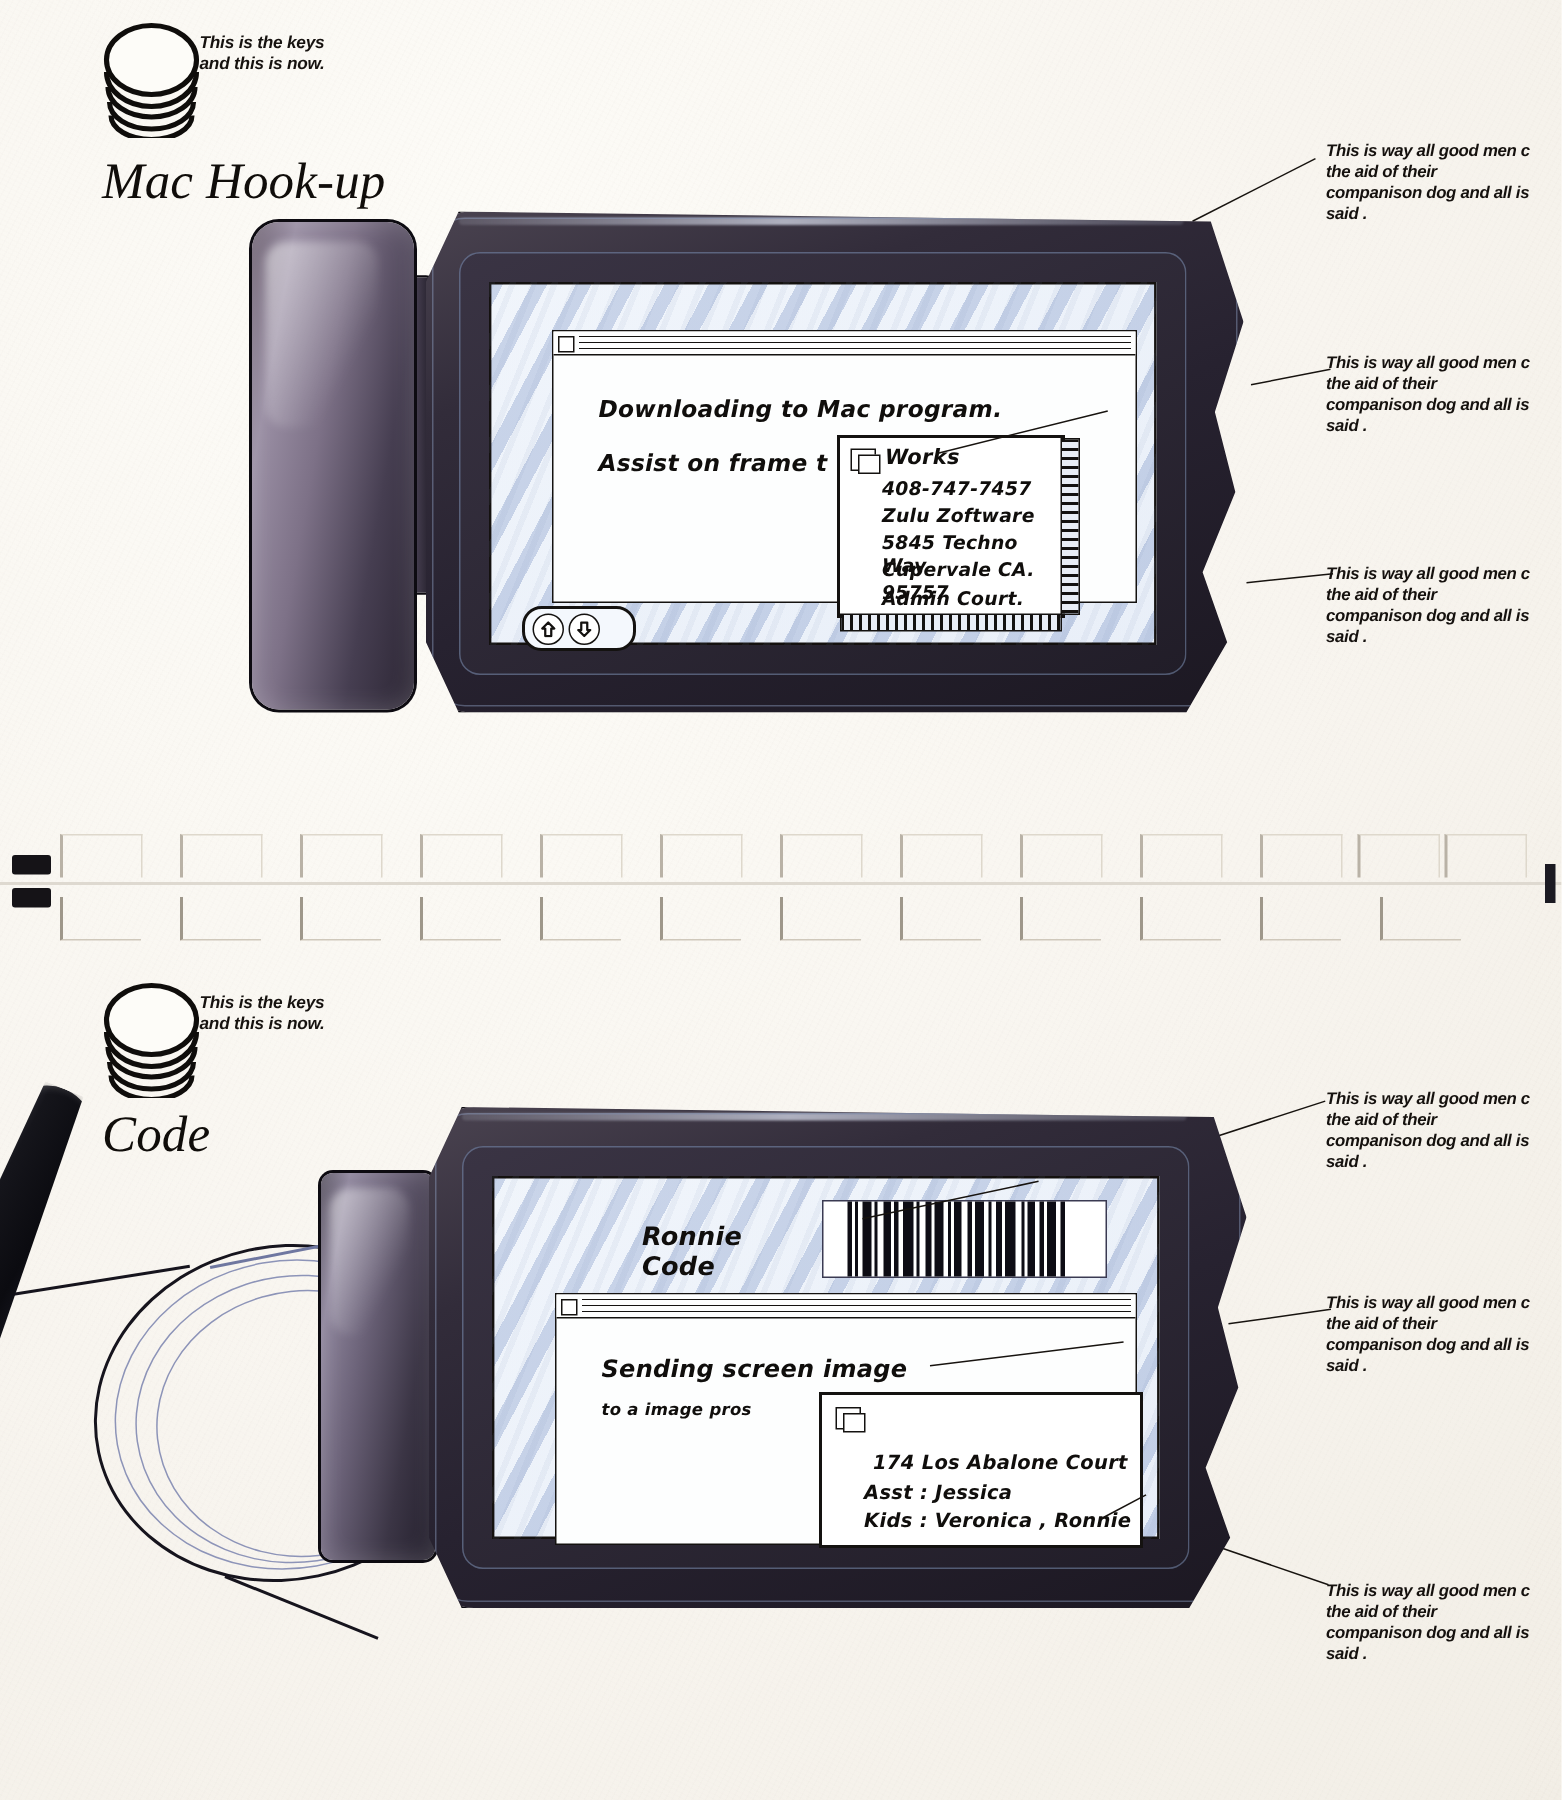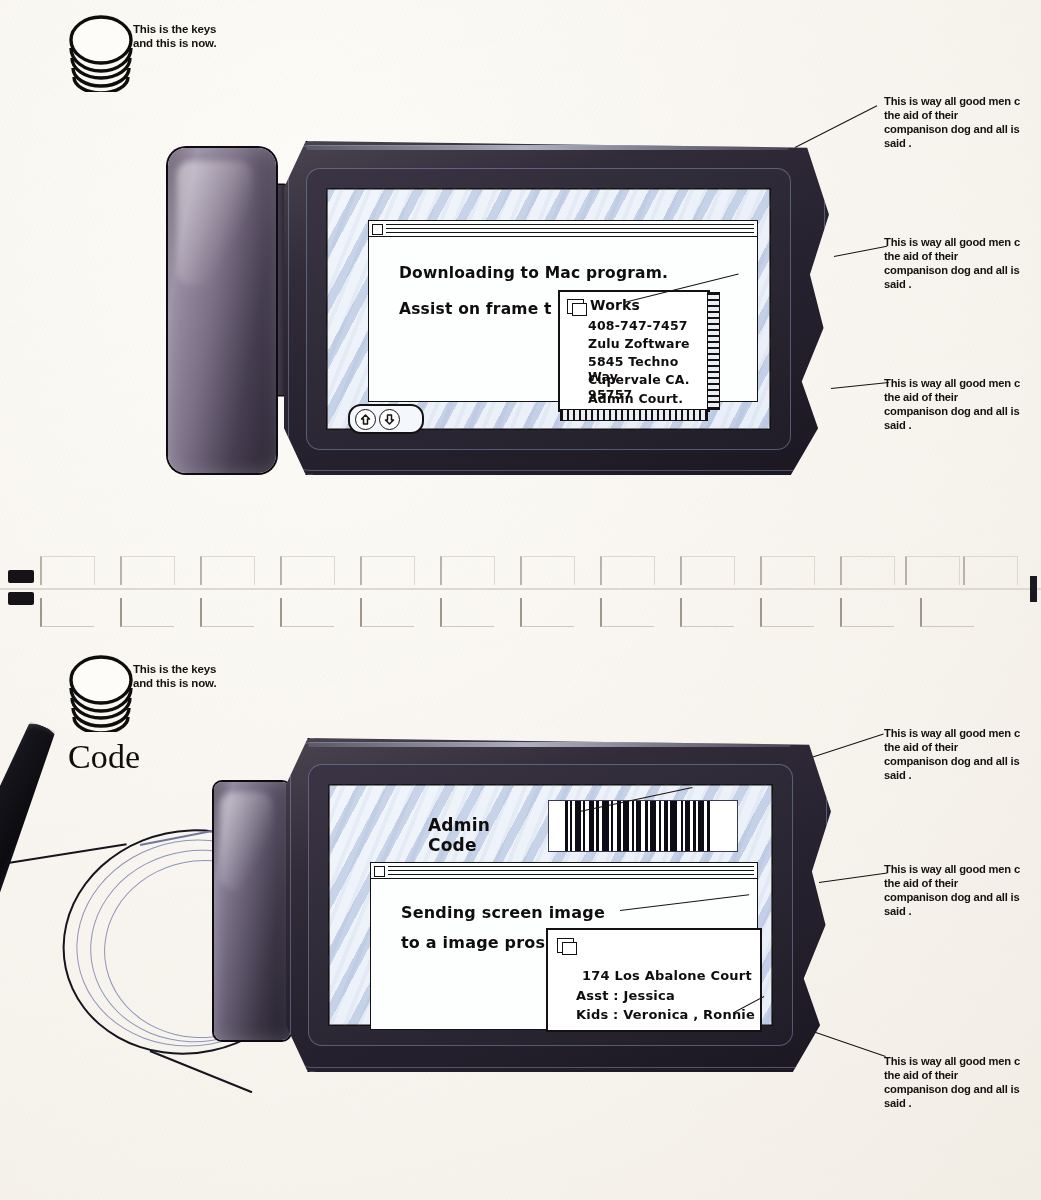--- a/index.html
+++ b/index.html
@@ -5,21 +5,21 @@
 <style>
   html,body{margin:0;padding:0;}
   body{
     width:1041px;height:1200px;
     background:#fbf9f4;
     font-family:"Liberation Sans",sans-serif;
     position:relative;overflow:hidden;
     -webkit-font-smoothing:antialiased;
   }
   .page{position:absolute;inset:0;background:
-     radial-gradient(ellipse at 30% 20%, #fdfcf8 0%, #f8f5ef 55%, #f2eee6 100%);}
+     radial-gradient(ellipse at 30% 20%, #fdfcf8 0%, #f8f5ef 55%, #f2eee6 100%); font-style: italic;}
   .grain{position:absolute;inset:0;pointer-events:none;opacity:.30;
     background-image:
       repeating-linear-gradient(27deg, rgba(140,130,120,.05) 0 1px, rgba(0,0,0,0) 1px 3px),
       repeating-linear-gradient(-63deg, rgba(150,140,130,.045) 0 1px, rgba(0,0,0,0) 1px 4px);}
 
   
   .section{position:absolute;}
   .disc-logo{position:absolute;width:66px;height:78px;}
   .disc-logo svg{display:block;}
   .keys-note{position:absolute;font-size:11.5px;line-height:1.22;
@@ -132,20 +132,21 @@
       <path d="M3 34 a30 23 0 0 0 60 0" fill="none" stroke="#0f0d0b" stroke-width="3.4"></path>
       <path d="M4 44 a29 20 0 0 0 58 0" fill="none" stroke="#0f0d0b" stroke-width="3.4"></path>
       <path d="M5 54 a28 18 0 0 0 56 0" fill="none" stroke="#0f0d0b" stroke-width="3.4"></path>
       <path d="M6 63 a27 16 0 0 0 54 0" fill="none" stroke="#0f0d0b" stroke-width="3.4"></path>
     </svg>
   </div>
 
   <div class="keys-note" style="left:133px;top:22px;width:120px;">This is the keys
 and this is now.</div>
 
+  <div class="sec-title" style="left:68px;top:103px;">Mac Hook-up</div>
 
   <div class="callout" style="left:884px;top:94px;">This is way all good men c  the aid of their companison dog and all is said .</div>
   <div class="leader" style="left:795px;top:147px;width:92px;transform:rotate(-27deg);"></div>
 
   <div class="callout" style="left:884px;top:235px;">This is way all good men c  the aid of their companison dog and all is said .</div>
   <div class="leader" style="left:834px;top:256px;width:54px;transform:rotate(-11deg);"></div>
 
   <div class="callout" style="left:884px;top:376px;">This is way all good men c  the aid of their companison dog and all is said .</div>
   <div class="leader" style="left:831px;top:388px;width:58px;transform:rotate(-6deg);"></div>
 
@@ -295,21 +296,21 @@
          border-radius:30px 26px 26px 30px;
          clip-path:polygon(4% 0%,96% 2%,100% 22%,96.5% 40%,99% 56%,95% 72%,98% 86%,93% 100%,4% 100%,0% 86%,0% 14%);">
       <div class="shell-hi"></div>
     </div>
 
     <div class="bezel" style="left:308px;top:124px;width:485px;height:282px;"></div>
     <div class="screen" style="left:328px;top:144px;width:445px;height:242px;">
       <div class="screen-grain"></div>
     </div>
 
-    <div class="hw" style="position:absolute;left:428px;top:175px;font-size:17px;">Admin Code</div>
+    <div class="hw" style="position:absolute;left:428px;top:175px;font-size:17px;">Ronnie Code</div>
     <div class="barcode-box" style="left:548px;top:160px;width:188px;height:50px;">
       <div class="barcode" style="left:16px;right:6px;">
         <i style="width:3px"></i>
             <i style="width:2px;background:transparent"></i>
         <i style="width:2px"></i>
             <i style="width:3px;background:transparent"></i>
         <i style="width:6px"></i>
             <i style="width:2px;background:transparent"></i>
         <i style="width:2px"></i>
             <i style="width:4px;background:transparent"></i>
@@ -351,21 +352,21 @@
       </div>
     </div>
     <div class="leader" style="left:575px;top:172px;width:120px;transform:rotate(-12deg);"></div>
 
     <div class="macwin" style="left:370px;top:222px;width:386px;height:166px;">
       <div class="titlebar">
         <div class="closebox"></div>
         <div class="stripes"></div>
       </div>
       <div class="hw" style="position:absolute;left:30px;top:40px;font-size:16px;">Sending screen image</div>
-      <div class="hw" style="position:absolute;left:30px;top:70px;font-size:16px;">to a image pros</div>
+      <div class="hw" style="position:absolute;left:30px;top:70px;font-size:11px;">to a image pros</div>
     </div>
     <div class="leader" style="left:620px;top:270px;width:130px;transform:rotate(-7deg);"></div>
 
     <div class="card" style="left:546px;top:288px;width:212px;height:100px;">
       <div class="card-icon" style="left:9px;top:8px;"></div>
       <div class="hw" style="position:absolute;left:34px;top:38px;font-size:13px;">174  Los Abalone Court</div>
       <div class="hw" style="position:absolute;left:28px;top:58px;font-size:13px;">Asst : Jessica</div>
       <div class="hw" style="position:absolute;left:28px;top:77px;font-size:13px;">Kids : Veronica , Ronnie</div>
     </div>
     <div class="leader" style="left:734px;top:372px;width:34px;transform:rotate(-28deg);"></div>

